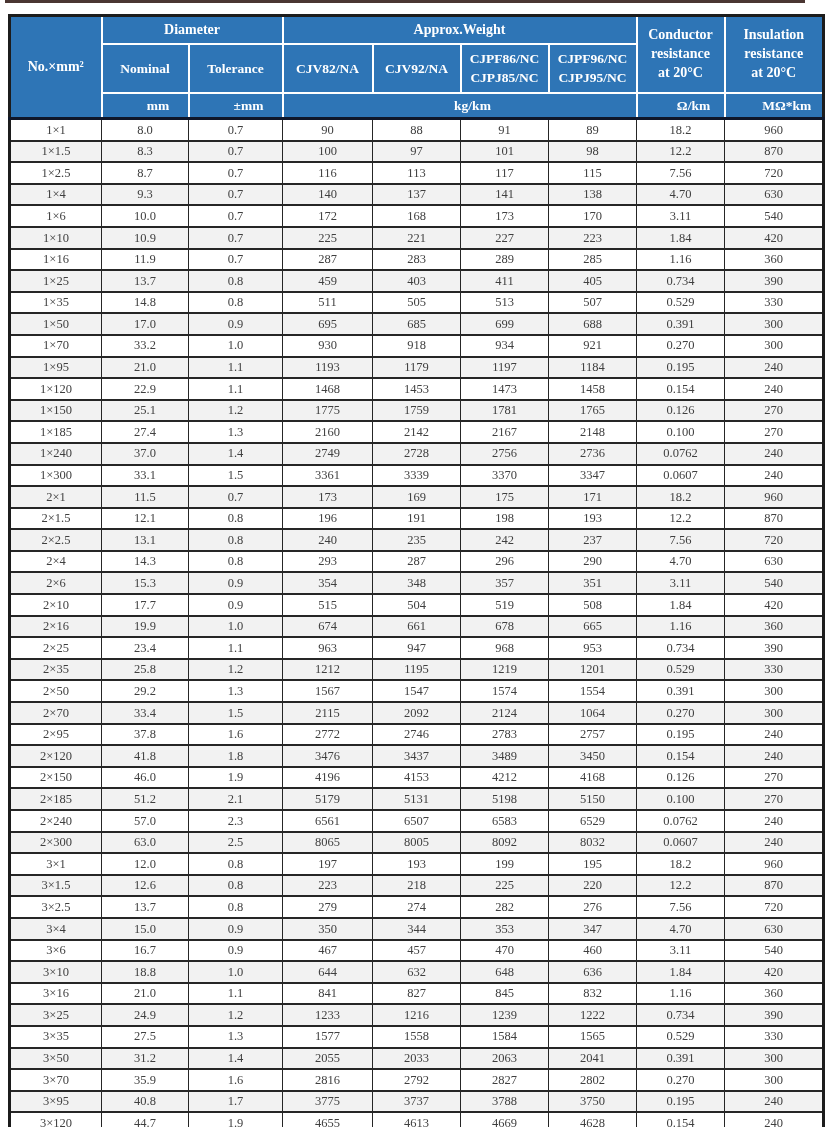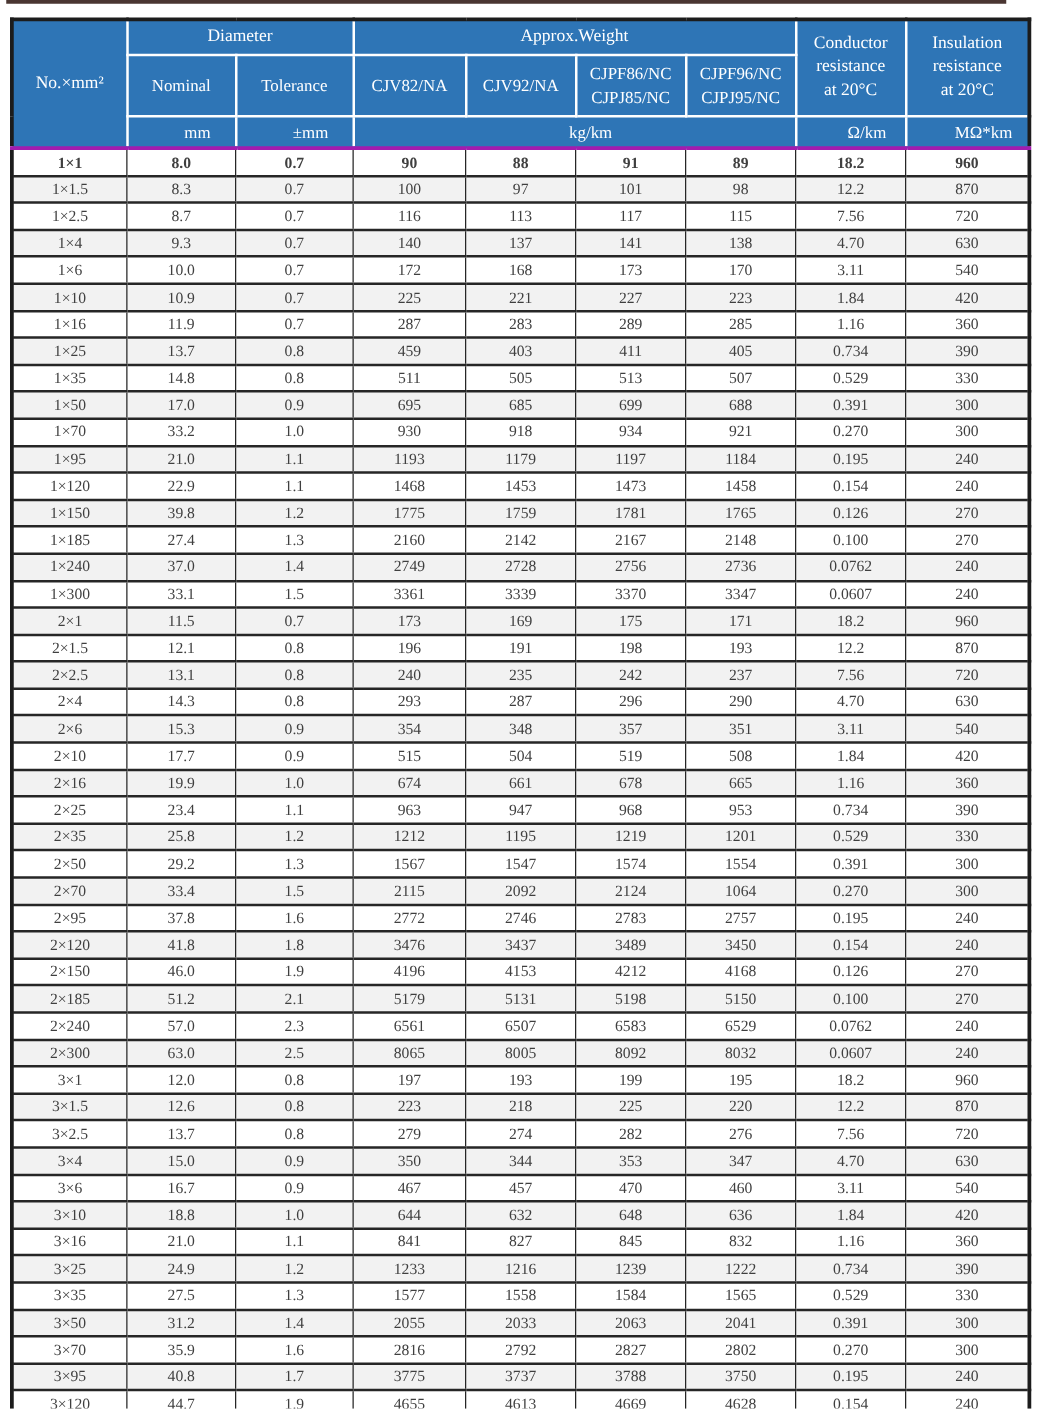--- a/index.html
+++ b/index.html
@@ -16,38 +16,38 @@
     font-family:"Liberation Serif","DejaVu Serif",serif;overflow:hidden;
   }
   .top-rule{position:absolute;top:0;left:5px;width:800px;height:3px;background:var(--top-rule);}
   table.spec{
     position:absolute;top:14px;left:8px;width:814px;
     border-collapse:collapse;table-layout:fixed;
     border:3px solid #1c1c1c;
   }
   thead th{
     background:var(--accent);color:var(--header-text);
-    font-weight:normal;border:2px solid #fff;
+    font-weight:bold;border:2px solid #fff;
     text-align:center;vertical-align:middle;padding:0 2px;
   }
   tr.h1 th{height:26px;font-size:14px;}
   tr.h2 th{height:47px;font-size:13.5px;}
   tr.h3 th{height:23px;font-size:13.5px;padding-left:28px;}
   .wrap{white-space:pre-line;line-height:1.35;}
   tbody td{
     height:19.6px;text-align:center;vertical-align:middle;
     font-size:12.5px;color:var(--body-text);padding:0;line-height:1;
     border-left:1.5px solid var(--border-dark);
     border-right:1.5px solid var(--border-dark);
     border-top:2px solid var(--border-dark);
     border-bottom:2px solid var(--border-dark);
     background:#fff;
   }
   tbody tr.stripe td{background:var(--stripe);}
-  tbody tr:first-child td{border-top:3px solid #a21caf;font-weight:bold;}
+  tbody tr:first-child td{border-top:3px solid #0f172a;}
 </style>
 </head>
 <body>
 
 <div class="page">
   <div class="top-rule"></div>
 
   <table class="spec">
     <colgroup>
       <col style="width:92px">
@@ -229,21 +229,21 @@
           <td>1.1</td>
           <td>1468</td>
           <td>1453</td>
           <td>1473</td>
           <td>1458</td>
           <td>0.154</td>
           <td>240</td>
         </tr>
         <tr class="stripe">
           <td>1×150</td>
-          <td>39.8</td>
+          <td>25.1</td>
           <td>1.2</td>
           <td>1775</td>
           <td>1759</td>
           <td>1781</td>
           <td>1765</td>
           <td>0.126</td>
           <td>270</td>
         </tr>
         <tr>
           <td>1×185</td>

